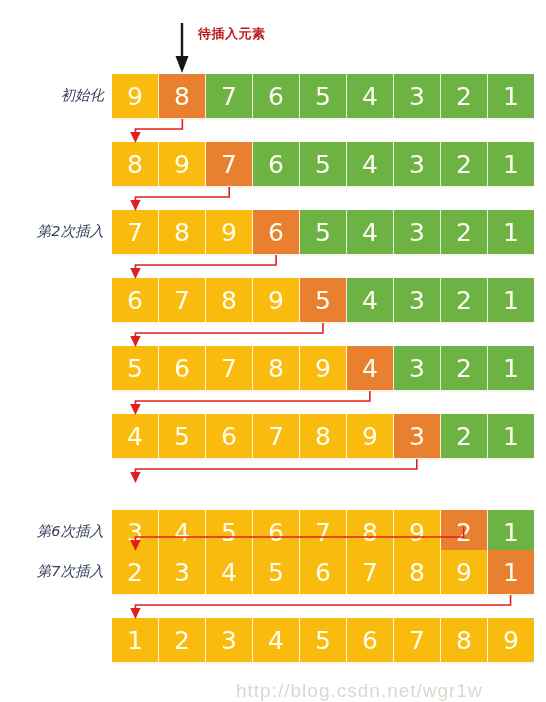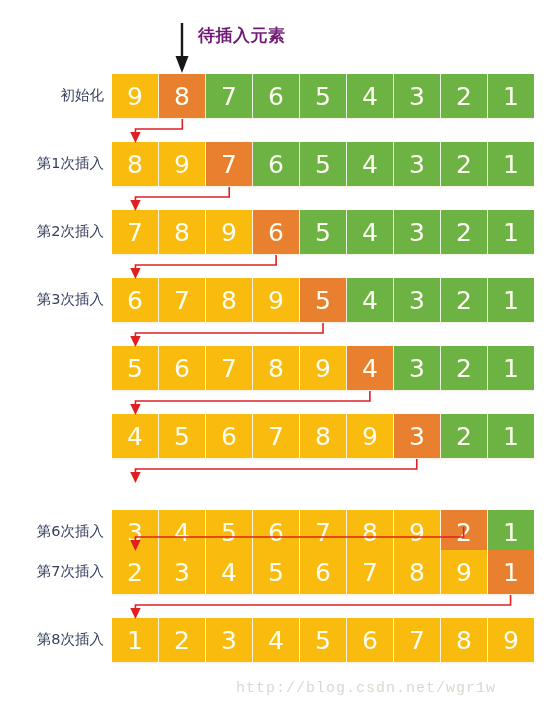--- a/index.html
+++ b/index.html
@@ -20,23 +20,23 @@
     left: 0; top: 0;
     width: 546px;
     height: 702px;
   }
 
   
   .annotation-label {
     position: absolute;
     left: 198px;
     top: 27px;
-    font-size: 17px;
+    font-size: 13px;
     font-weight: bold;
-    color: #701a75;
+    color: #b91c1c;
     letter-spacing: 0.5px;
     white-space: nowrap;
     line-height: 1;
   }
   .annotation-arrow {
     position: absolute;
     left: 172px;
     top: 22px;
     width: 20px;
     height: 52px;
@@ -56,20 +56,21 @@
     width: 104px;
     height: 48px;
     display: flex;
     align-items: center;
     justify-content: flex-end;
     font-size: 14.5px;
     color: #36405e;
     white-space: nowrap;
     padding-right: 0px;
     box-sizing: border-box;
+    font-style: italic;
   }
   .cells {
     position: absolute;
     left: 112px;
     top: 3px;
     width: 422px;
     height: 44px;
     display: flex;
   }
   .cell {
@@ -107,25 +108,25 @@
     width: 546px;
     height: 702px;
     pointer-events: none;
   }
 
   
   .watermark {
     position: absolute;
     left: 236px;
     top: 680px;
-    font-size: 15px;
+    font-size: 19px;
     color: rgba(120,110,80,0.28);
     letter-spacing: 1px;
     white-space: nowrap;
-    font-family: Liberation Mono, monospace;
+    font-family: Liberation Sans, sans-serif;
   }
 </style>
 </head>
 <body>
 
 <div id="stage">
 
   <svg class="annotation-arrow" viewBox="0 0 20 52" xmlns="http://www.w3.org/2000/svg">
     <line x1="10" y1="1" x2="10" y2="36" stroke="#171717" stroke-width="2.4"></line>
     <polygon points="10,51 3.5,34 16.5,34" fill="#171717"></polygon>
@@ -143,21 +144,20 @@
           <div class="cell unsorted">7</div>
           <div class="cell unsorted">6</div>
           <div class="cell unsorted">5</div>
           <div class="cell unsorted">4</div>
           <div class="cell unsorted">3</div>
           <div class="cell unsorted">2</div>
           <div class="cell unsorted">1</div>
         </div>
       </div>
       <div class="row" style="top: 139px;">
-        <div class="row-label">第1次插入</div>
         <div class="row-shadow"></div>
         <div class="cells">
           <div class="cell sorted">8</div>
           <div class="cell sorted">9</div>
           <div class="cell current">7</div>
           <div class="cell unsorted">6</div>
           <div class="cell unsorted">5</div>
           <div class="cell unsorted">4</div>
           <div class="cell unsorted">3</div>
           <div class="cell unsorted">2</div>
@@ -173,21 +173,20 @@
           <div class="cell sorted">9</div>
           <div class="cell current">6</div>
           <div class="cell unsorted">5</div>
           <div class="cell unsorted">4</div>
           <div class="cell unsorted">3</div>
           <div class="cell unsorted">2</div>
           <div class="cell unsorted">1</div>
         </div>
       </div>
       <div class="row" style="top: 275px;">
-        <div class="row-label">第3次插入</div>
         <div class="row-shadow"></div>
         <div class="cells">
           <div class="cell sorted">6</div>
           <div class="cell sorted">7</div>
           <div class="cell sorted">8</div>
           <div class="cell sorted">9</div>
           <div class="cell current">5</div>
           <div class="cell unsorted">4</div>
           <div class="cell unsorted">3</div>
           <div class="cell unsorted">2</div>
@@ -246,21 +245,20 @@
           <div class="cell sorted">4</div>
           <div class="cell sorted">5</div>
           <div class="cell sorted">6</div>
           <div class="cell sorted">7</div>
           <div class="cell sorted">8</div>
           <div class="cell sorted">9</div>
           <div class="cell current">1</div>
         </div>
       </div>
       <div class="row" style="top: 615px;">
-        <div class="row-label">第8次插入</div>
         <div class="row-shadow"></div>
         <div class="cells">
           <div class="cell sorted">1</div>
           <div class="cell sorted">2</div>
           <div class="cell sorted">3</div>
           <div class="cell sorted">4</div>
           <div class="cell sorted">5</div>
           <div class="cell sorted">6</div>
           <div class="cell sorted">7</div>
           <div class="cell sorted">8</div>

